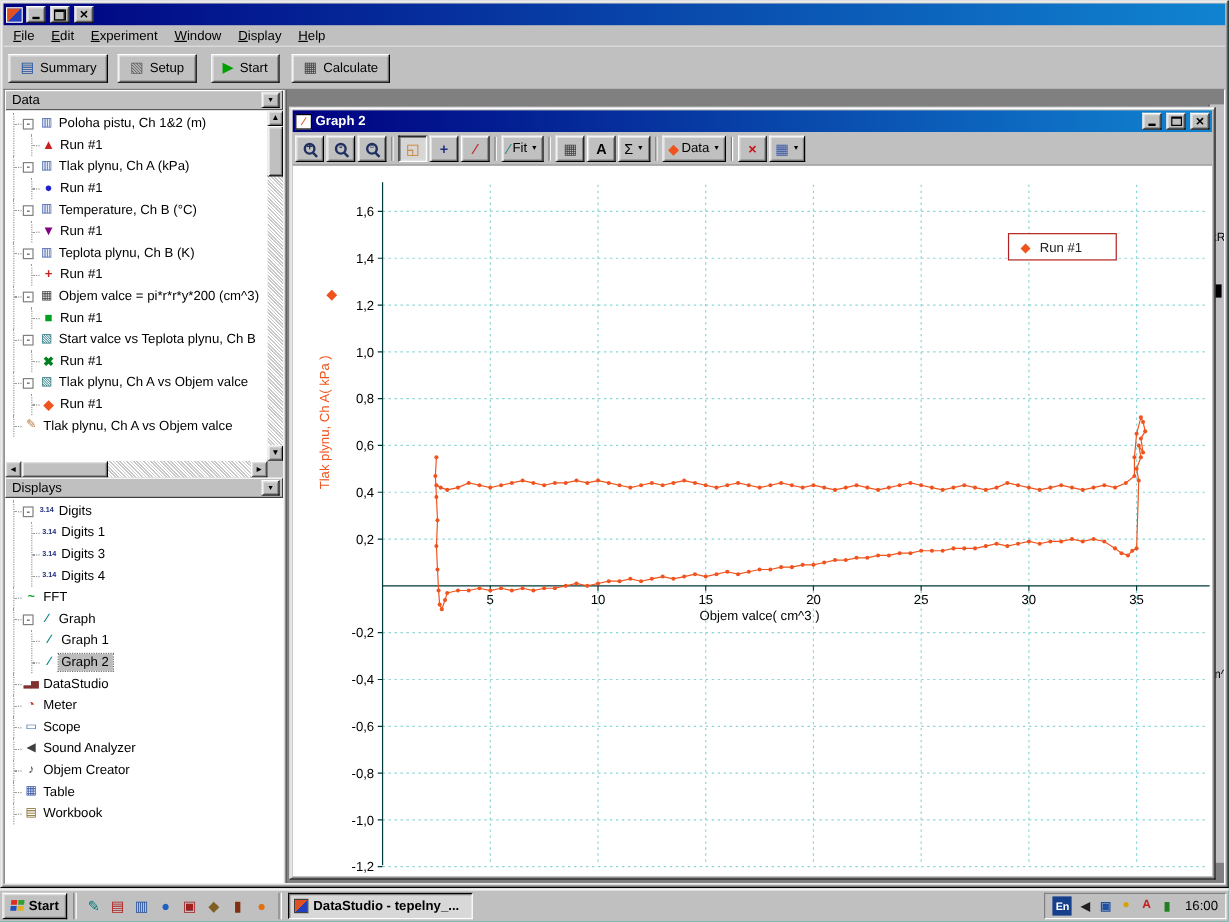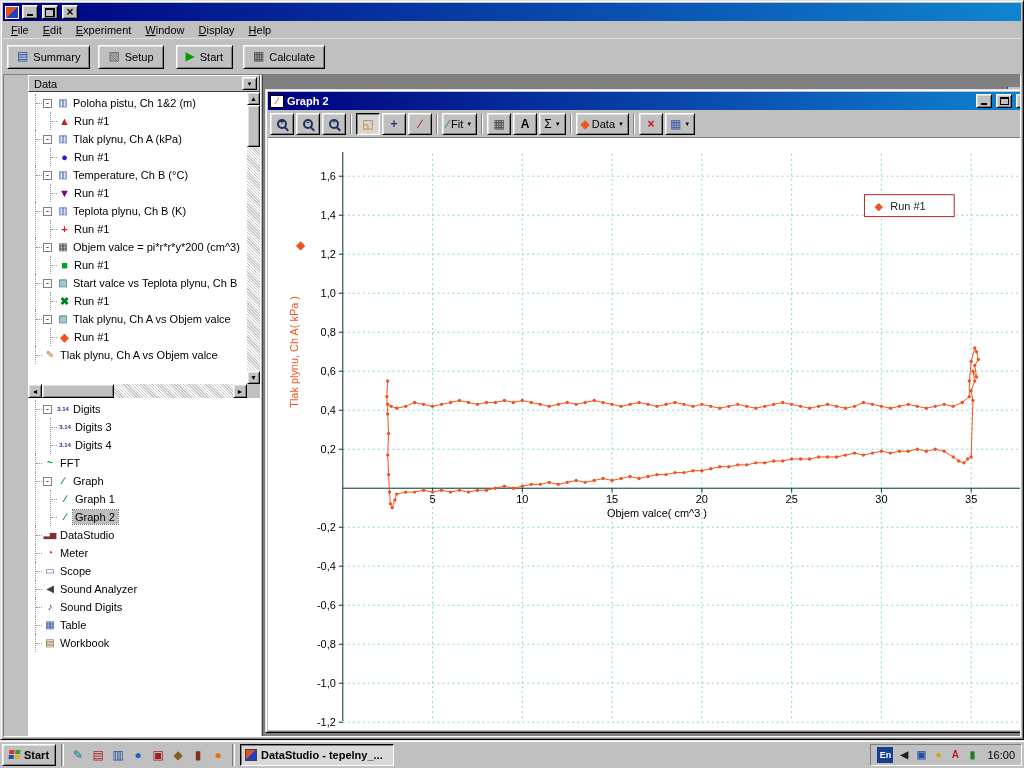--- a/index.html
+++ b/index.html
@@ -39,21 +39,21 @@
   .tbtn { height:24px; display:flex; align-items:center; gap:5px; padding:0 9px; }
   .bicon { font-size:12px; line-height:13px; }
   #summary-btn { margin-right:8px; }
   #setup-btn { margin-right:12px; }
   .timer { width:158px; height:26px; margin-left:28px; background:#000; position:relative; display:flex; align-items:center;
            border:1px solid; border-color:#808080 #fff #fff #808080; }
   .timer-label { position:absolute; left:4px; top:2px; color:#e02020; font-size:8px; letter-spacing:.5px; }
   .timer-value { margin-left:auto; padding-right:6px; font-family:"DejaVu Sans Mono",monospace; font-size:22px; font-weight:bold; color:#ff2800; letter-spacing:1px; }
   #calc-btn { margin-left:10px; }
 
-  #content { flex:1; display:flex; border:1px solid; border-color:#808080 #fff #fff #808080; overflow:hidden;padding-left:24px; }
+  #content { flex:1; display:flex; border:1px solid; border-color:#808080 #fff #fff #808080; overflow:hidden; }
   #sidebar { width:232px; flex:none; background:#c0c0c0; display:flex; flex-direction:column; overflow:hidden; }
   .splitter { width:3px; flex:none; background:#c0c0c0; border-left:1px solid #fff; border-right:1px solid #404040; }
   #mdi { flex:1; background:#808080; position:relative; overflow:hidden; }
 
   .panel-header { height:17px; flex:none; display:flex; align-items:center; padding:0 2px 0 5px;
                   background:#c0c0c0; border:1px solid; border-color:#fff #404040 #404040 #fff; }
   .ph-label { flex:1; }
   .ph-btn { width:15px; height:13px; display:flex; align-items:center; justify-content:center; font-size:6px; padding:0; }
 
   .tree-area { position:relative; flex:none; height:292px; background:#fff; overflow:hidden; }
@@ -293,32 +293,43 @@
           <button class="sbtn down raised"><span style="color: rgb(0, 0, 0);">▼</span></button>
         </div>
       </div>
       <div class="hscroll">
         <button class="hbtn raised"><span style="color: rgb(0, 0, 0);">◄</span></button>
         <div class="hthumb raised"></div>
         <div class="hspacer"></div>
         <button class="hbtn raised"><span style="color: rgb(0, 0, 0);">►</span></button>
         <div class="scorner"></div>
       </div>
+      <div class="panel-header">
+        <span class="ph-label">Displays</span>
+        <button class="ph-btn raised">
+            <span style="color: rgb(0, 0, 0);">▼</span>
+          </button>
+      </div>
       <div id="displays-tree" class="tree">
           <div class="tgroup">
             <div class="trow">
               <span class="conn"></span>
               <span class="expander">-</span>
               <span class="ticon" style="color: rgb(32, 48, 128); font-size: 6px; font-weight: bold; letter-spacing: 0px;">3.14</span>
               <span class="tlabel">Digits</span>
             </div>
             <div class="tgroup">
               <div class="trow">
                 <span class="conn"></span>
                 <span class="ticon" style="color: rgb(32, 48, 128); font-size: 6px; font-weight: bold; letter-spacing: 0px;">3.14</span>
+                <span class="tlabel">Digits 1</span>
+              </div>
+              <div class="trow">
+                <span class="conn"></span>
+                <span class="ticon" style="color: rgb(32, 48, 128); font-size: 6px; font-weight: bold; letter-spacing: 0px;">3.14</span>
                 <span class="tlabel">Digits 3</span>
               </div>
               <div class="trow">
                 <span class="conn"></span>
                 <span class="ticon" style="color: rgb(32, 48, 128); font-size: 6px; font-weight: bold; letter-spacing: 0px;">3.14</span>
                 <span class="tlabel">Digits 4</span>
               </div>
             </div>
           </div>
           <div class="tgroup">
@@ -373,21 +384,21 @@
             <div class="trow">
               <span class="conn"></span>
               <span class="ticon" style="color: rgb(64, 64, 64);">◀</span>
               <span class="tlabel">Sound Analyzer</span>
             </div>
           </div>
           <div class="tgroup">
             <div class="trow">
               <span class="conn"></span>
               <span class="ticon" style="color: rgb(64, 64, 64);">♪</span>
-              <span class="tlabel">Sound Digits</span>
+              <span class="tlabel">Objem Creator</span>
             </div>
           </div>
           <div class="tgroup">
             <div class="trow">
               <span class="conn"></span>
               <span class="ticon" style="color: rgb(48, 80, 160);">▦</span>
               <span class="tlabel">Table</span>
             </div>
           </div>
           <div class="tgroup">

